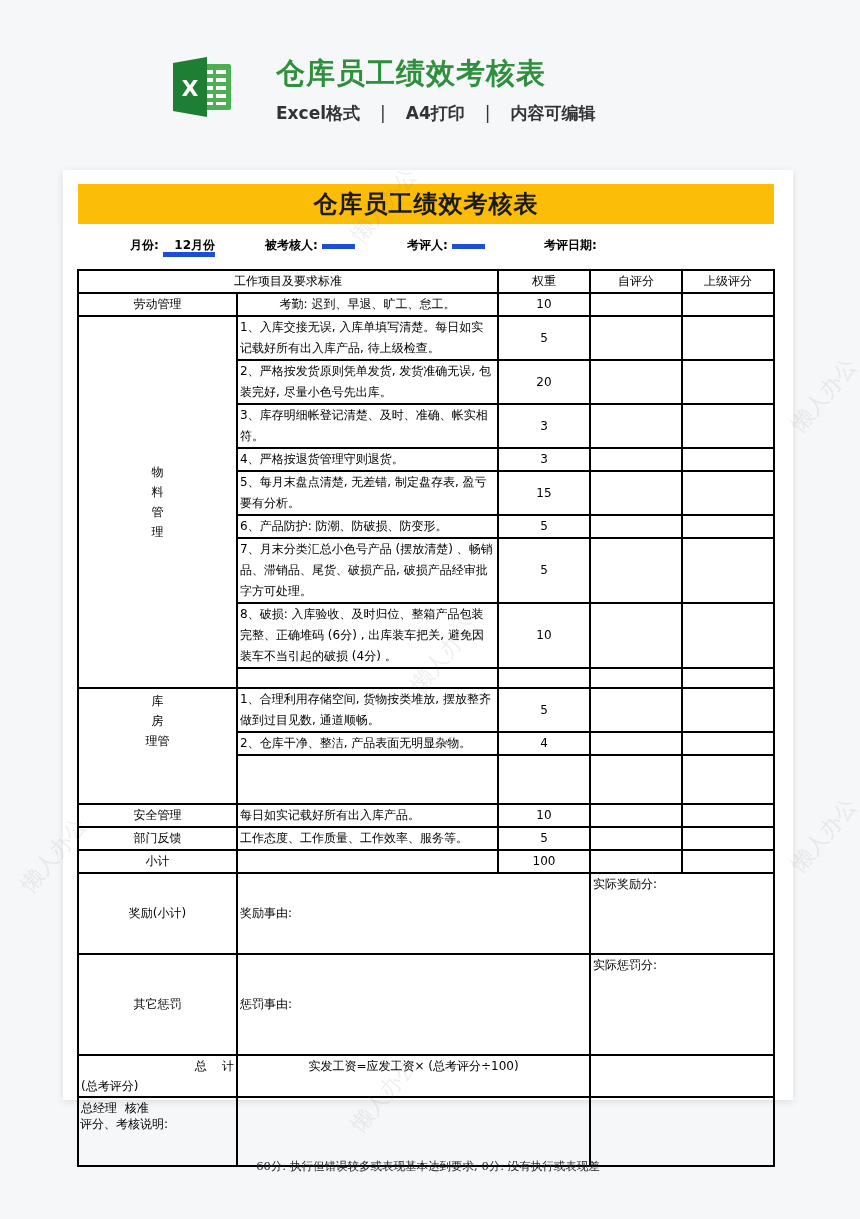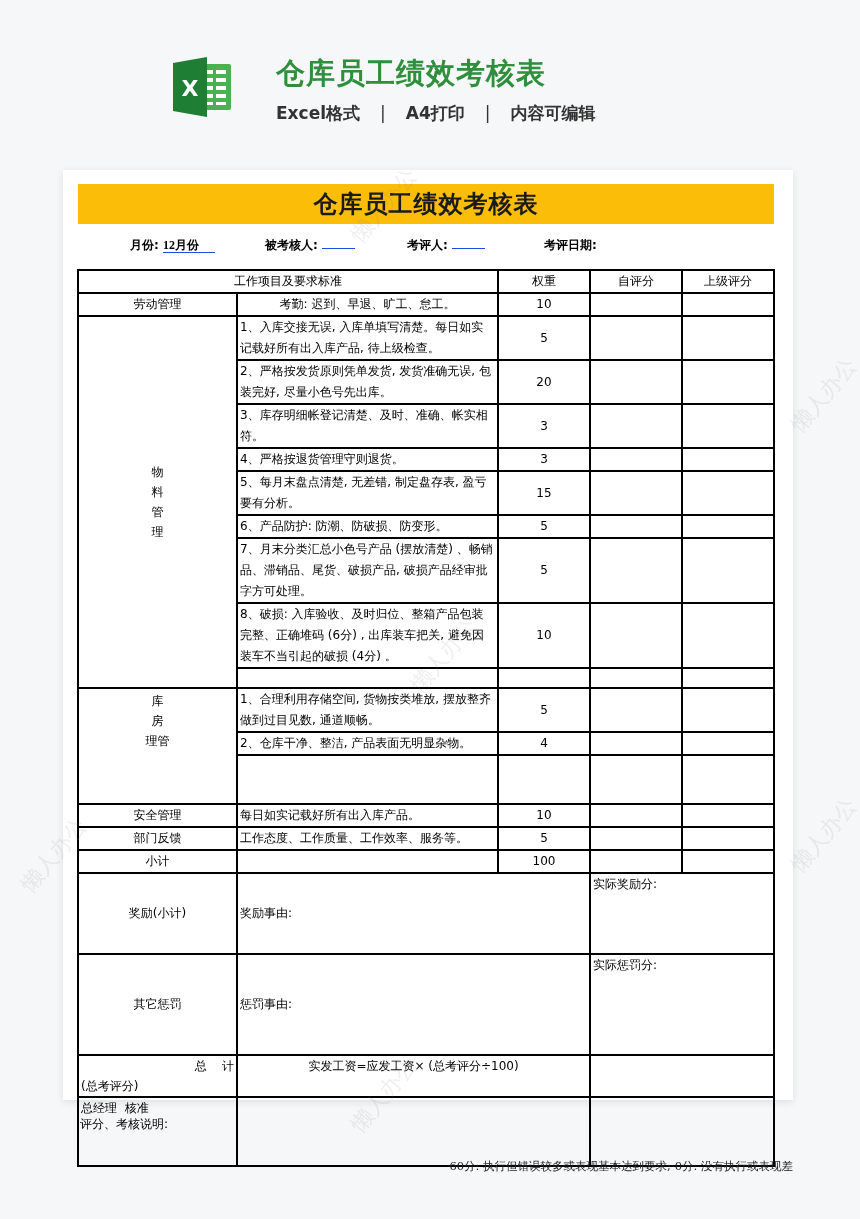--- a/index.html
+++ b/index.html
@@ -16,21 +16,21 @@
   .sheet {
     position: absolute; left: 63px; top: 170px; width: 730px; height: 930px + 0px;
     background: #fff; box-shadow: 0 2px 8px rgba(0,0,0,0.10);
   }
   .sheet { height: 930px; }
   .banner {
     position: absolute; left: 15px; top: 14px; width: 696px; height: 40px; background: #fbbd07;
     text-align: center; line-height: 40px; font-size: 24px; font-weight: bold; color: #1a1a1a; letter-spacing: 1px;
   }
   .meta { position: absolute; top: 67px; font-size: 12px; font-weight: bold; white-space: nowrap; }
-  .meta .u { display: inline-block; border-bottom: 1px solid #1d4ed8; text-align: left; line-height: 13px; font-family: Liberation Serif, serif; }
+  .meta .u { display: inline-block; border-bottom: 5px solid #1d4ed8; text-align: right; line-height: 13px; }
 
   table.grid {
     position: absolute; left: 14px; top: 87px; width: 696px;
     border-collapse: collapse; table-layout: fixed; font-size: 12px; margin-top: 12px;
   }
   table.grid td { border: 2px solid #000; padding: 0 2px; vertical-align: middle; line-height: 21px; }
   .c { text-align: center; }
   .l { text-align: left; }
   .top { vertical-align: top !important; }
 
@@ -231,21 +231,21 @@
     </tr>
     <tr style="height:69px">
       <td class="l top" style="white-space:pre;">总经理  核准</td>
       <td colspan="2"></td>
       <td colspan="2"></td>
     </tr>
   </tbody>
     </table>
 
   <div class="notes-title">评分、考核说明:</div>
-  <div class="notes" style="top:989px;text-align:right;">60分: 执行但错误较多或表现基本达到要求; 0分: 没有执行或表现差</div>
+  <div class="notes" style="top:989px;">60分: 执行但错误较多或表现基本达到要求; 0分: 没有执行或表现差</div>
 </div>
 
 <div class="wm" style="left:340px;top:190px;">懒人办公</div>
 <div class="wm" style="left:780px;top:380px;">懒人办公</div>
 <div class="wm" style="left:400px;top:640px;">懒人办公</div>
 <div class="wm" style="left:10px;top:840px;">懒人办公</div>
 <div class="wm" style="left:780px;top:820px;">懒人办公</div>
 <div class="wm" style="left:340px;top:1080px;">懒人办公</div>
 
 </body></html>

